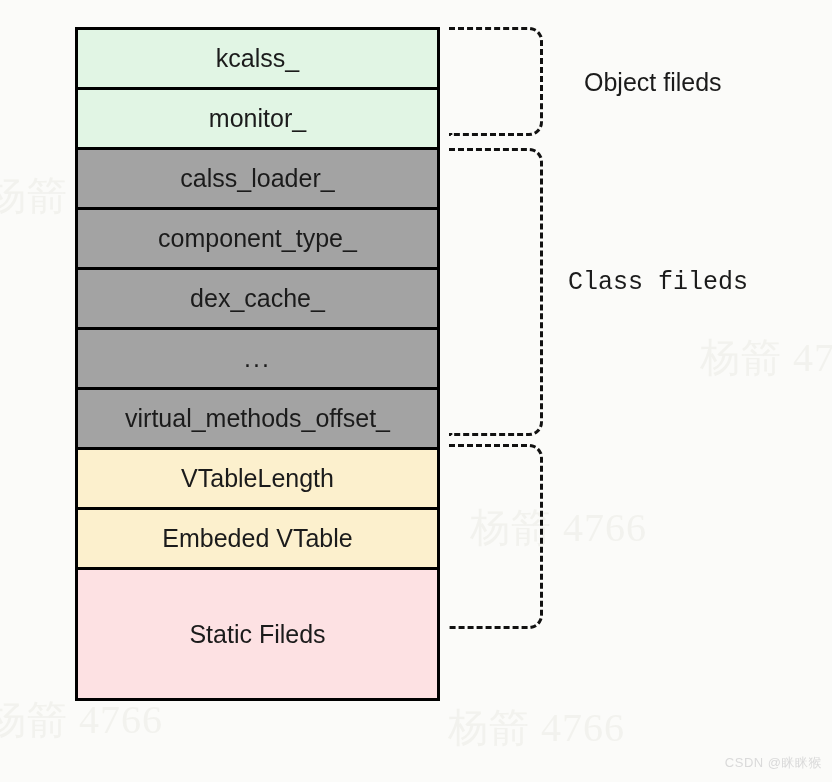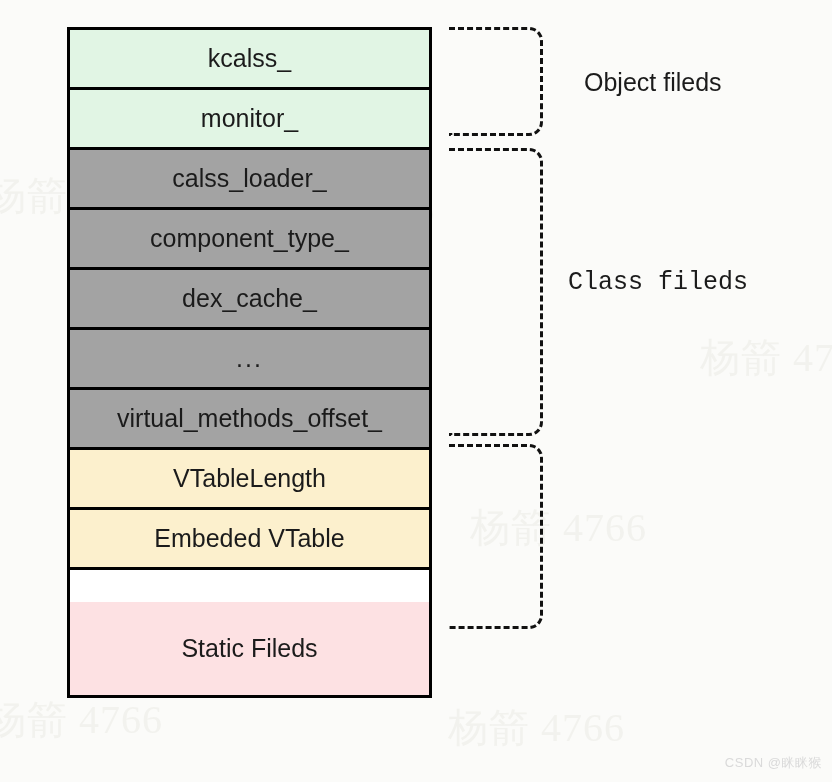--- a/index.html
+++ b/index.html
@@ -50,21 +50,21 @@
     letter-spacing: 0.5px;
     white-space: nowrap;
     z-index: 3;
     user-select: none;
     margin-left: 12px;
   }
 
   
   #layout-column {
     position: absolute;
-    left: 67px;
+    left: 75px;
     top: 27px;
     width: 365px;
     z-index: 2;
     border: 3px solid #000;
     box-sizing: border-box;
     background: #fff;
   }
   .mem-row {
     box-sizing: border-box;
     border-bottom: 3px solid #000;
@@ -77,21 +77,21 @@
     position: relative;
   }
   .mem-row:last-child { border-bottom: none; }
 
   .c-green  { background: #e1f5e4; }
   .c-purple { background: #a3a3a3; }
   .c-yellow { background: #fcf0cd; }
   .c-pink   { background: #fde1e3; }
 
   .h-60  { height: 60px; }
-  .h-119 { height: 93px; margin-top: 32px; }
+  .h-119 { height: 128px; }
 
   .ellipsis-row { font-size: 25px; letter-spacing: 2px; }
 
   
   .bracket {
     position: absolute;
     z-index: 2;
     box-sizing: border-box;
     border: 3px dashed #111;
     border-left: none;

